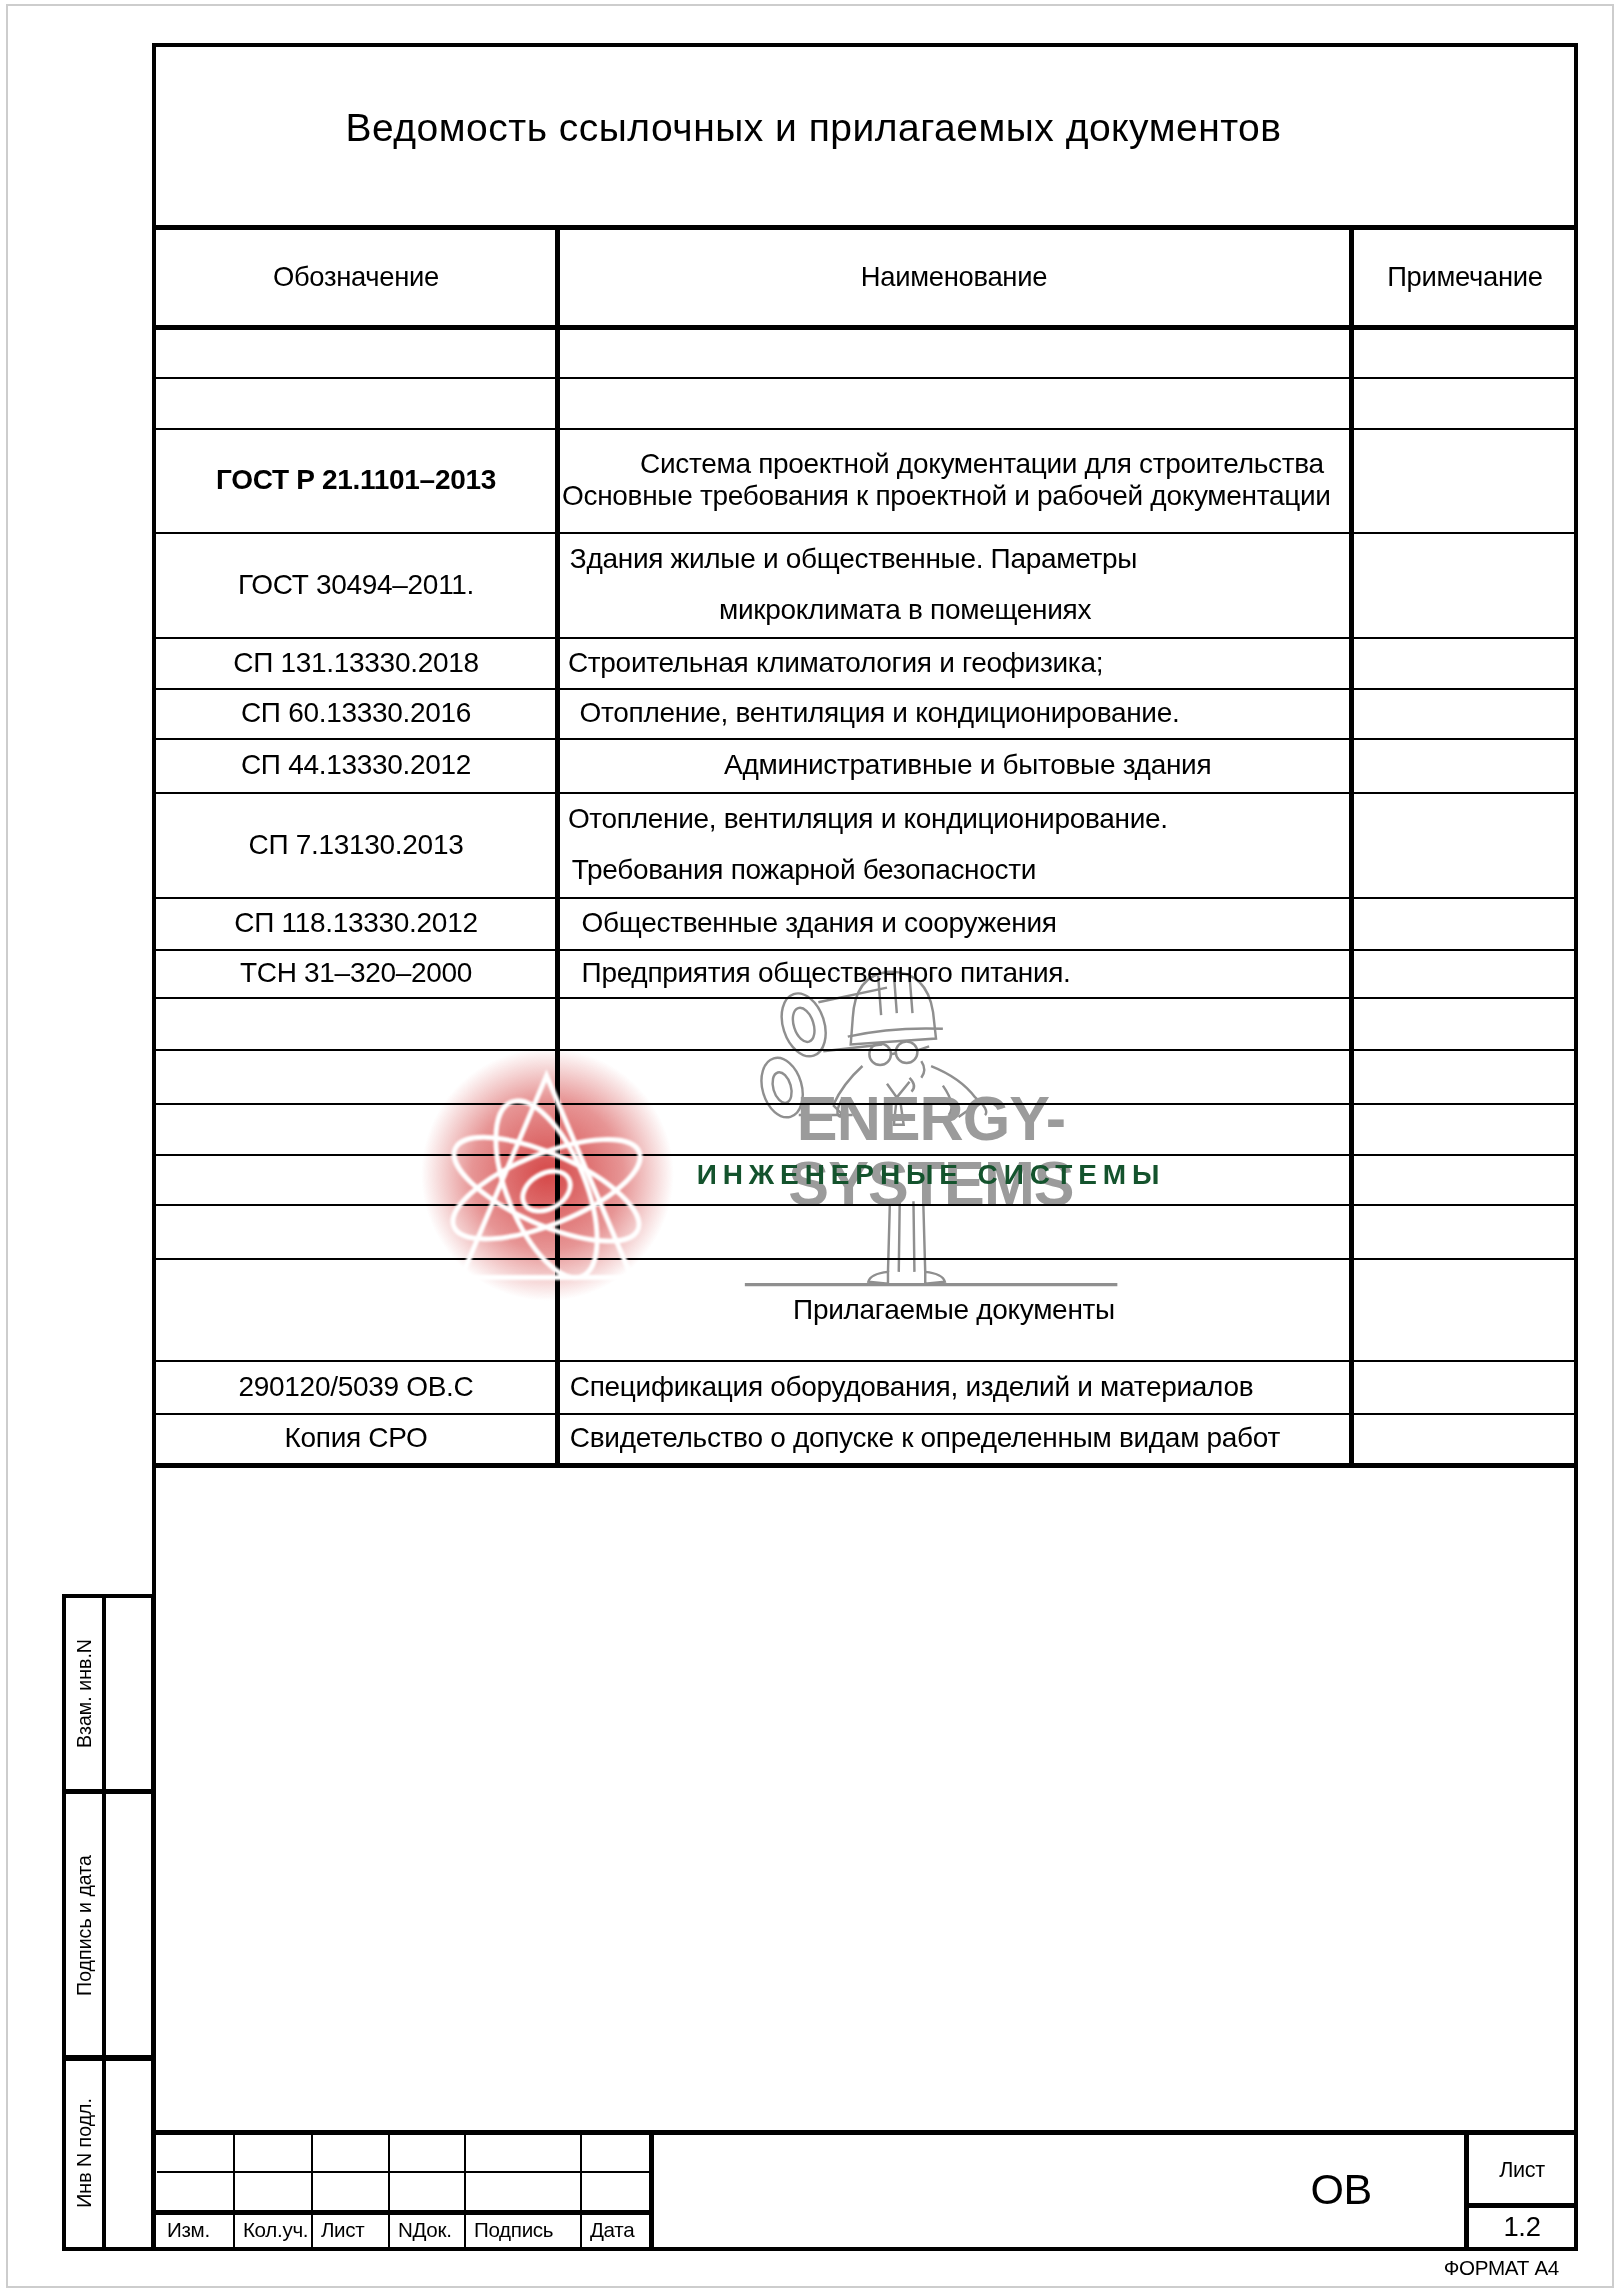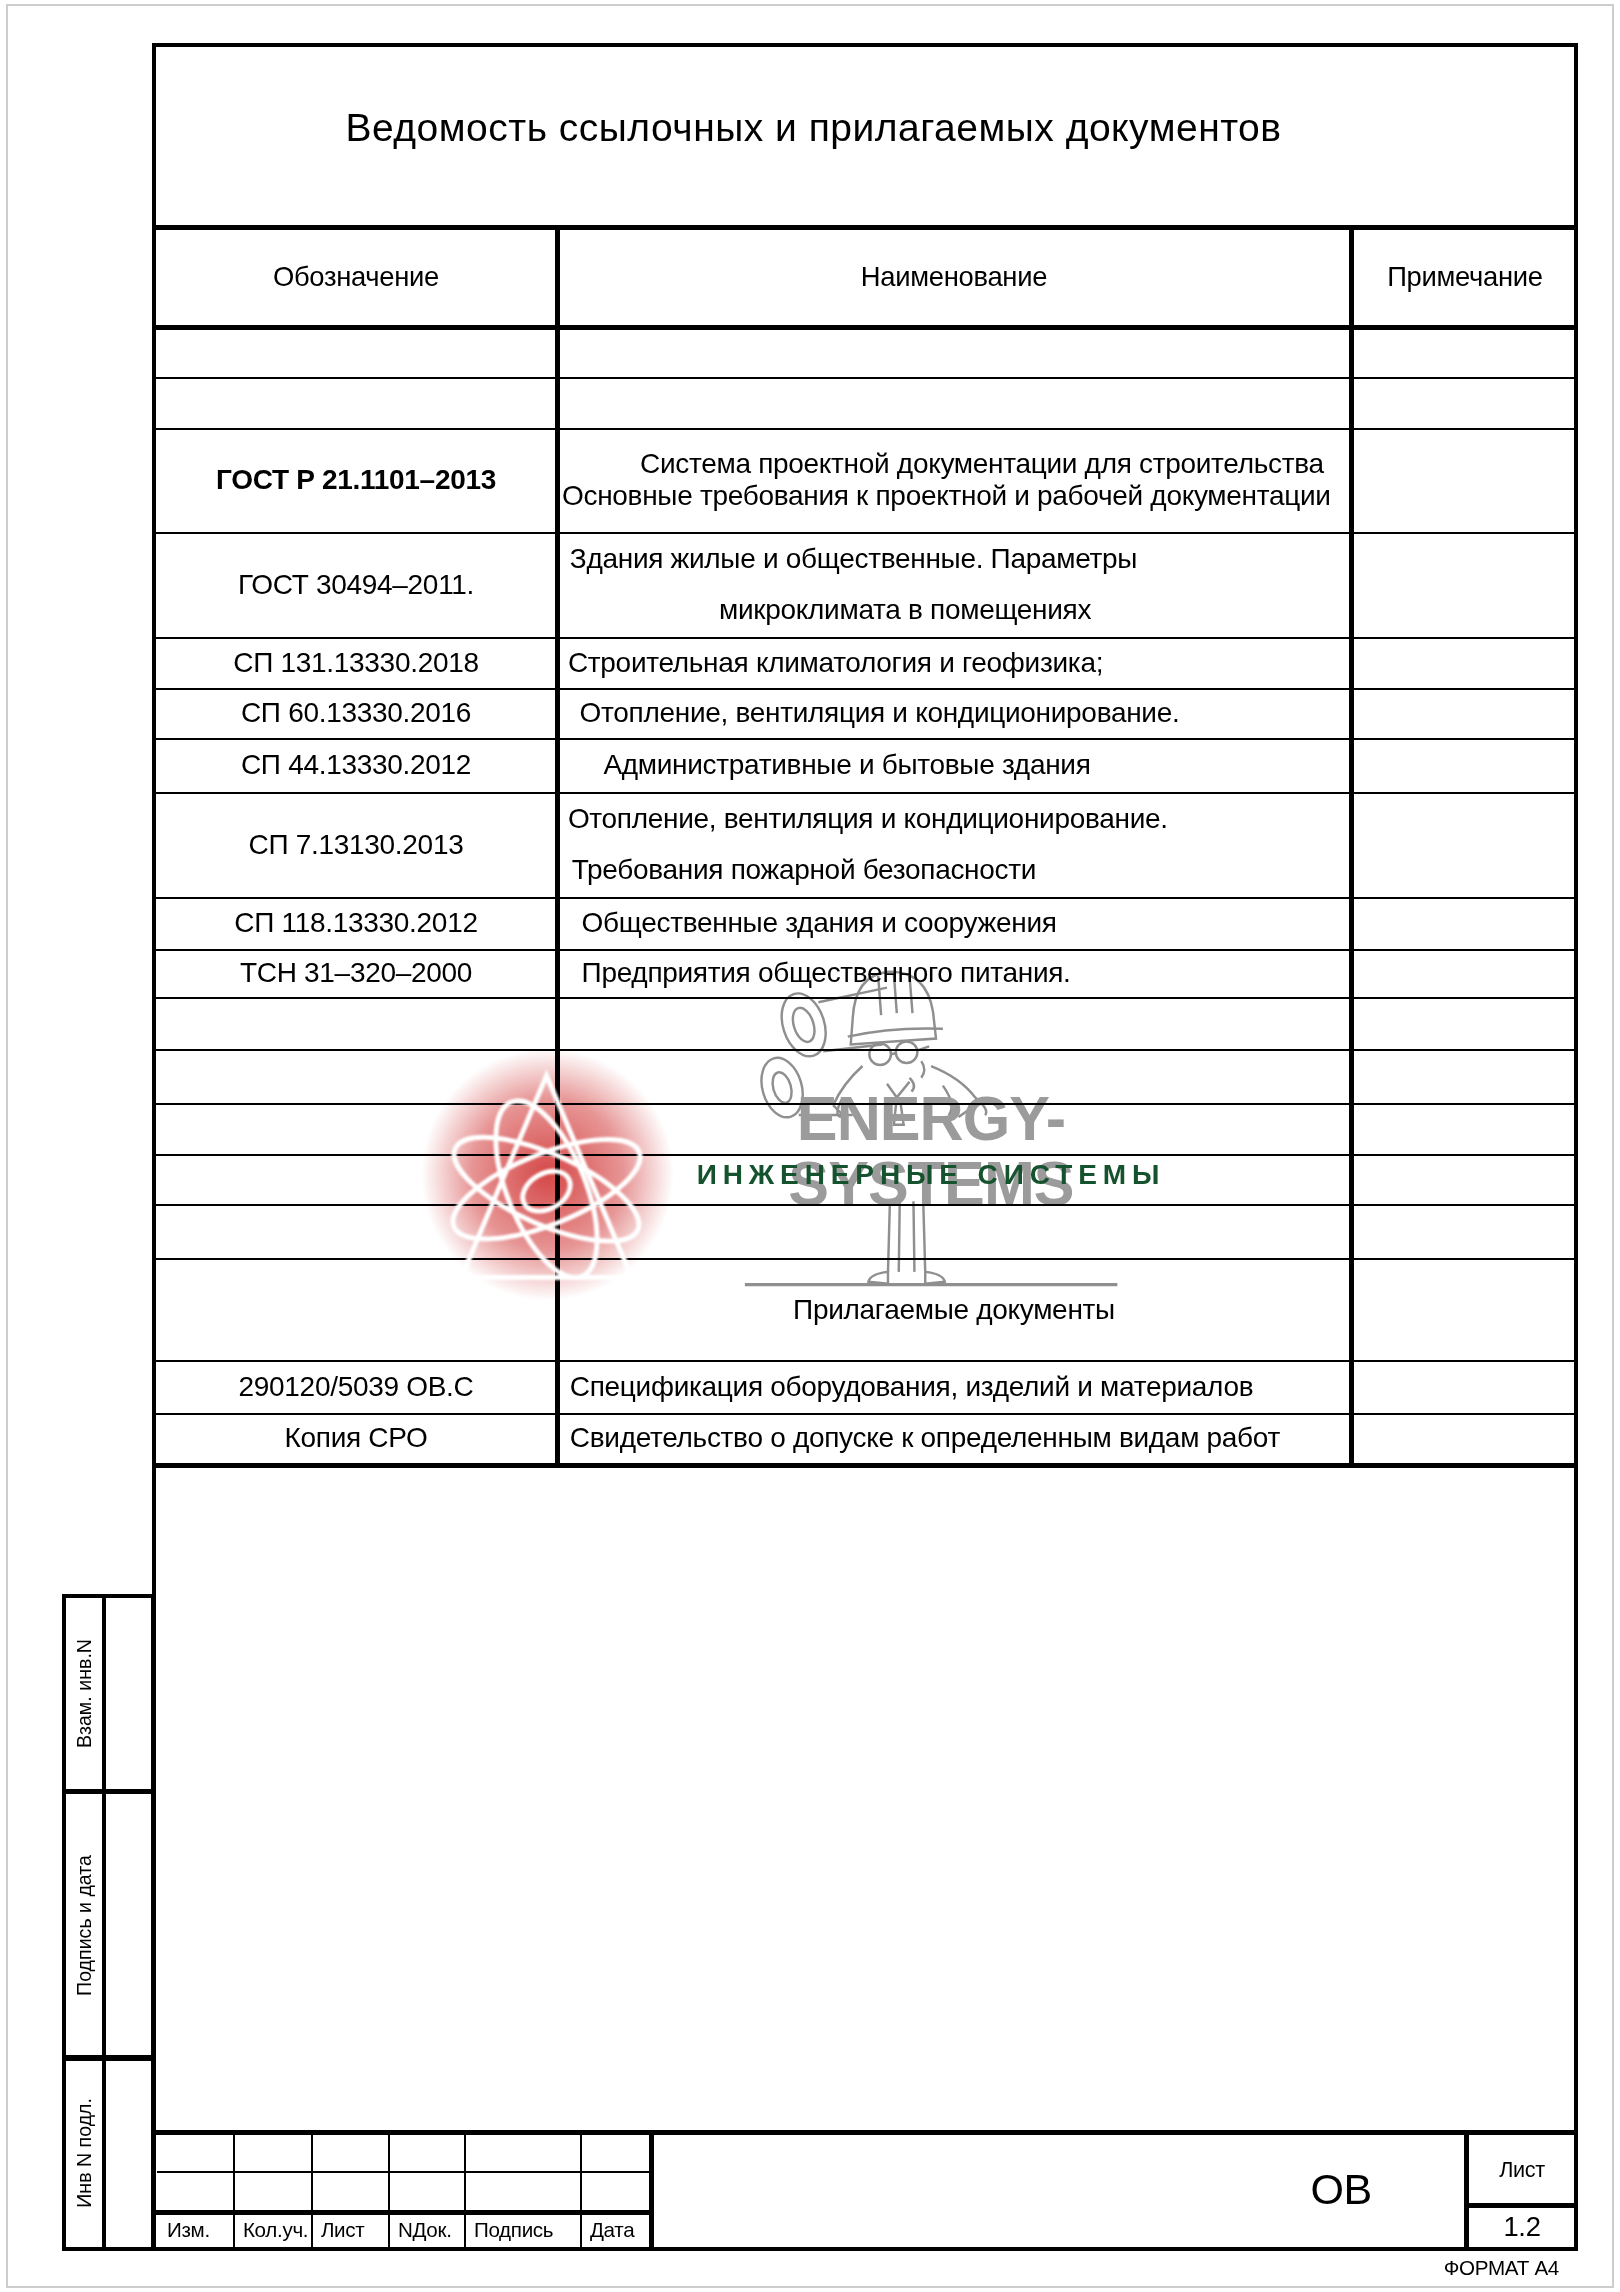--- a/index.html
+++ b/index.html
@@ -128,21 +128,21 @@
   <div class="txt cell-n" style="left:562px;top:534px;width:784px;height:101px;justify-content:space-around;">
     <span style="padding-left:7.8px;">Здания жилые и общественные. Параметры</span>
     <span style="padding-left:157px;">микроклимата в помещениях</span>
   </div>
   <div class="txt cell-n" style="left:562px;top:639px;width:784px;height:47px;">
     <span style="padding-left:5.9px;">Строительная климатология и геофизика;</span>
   </div>
   <div class="txt cell-n" style="left:562px;top:690px;width:784px;height:46px;">
     <span style="padding-left:17.6px;">Отопление, вентиляция и кондиционирование.</span>
   </div>
-  <div class="txt cell-n" style="left:576px;top:740px;width:784px;height:50px;">
+  <div class="txt cell-n" style="left:562px;top:740px;width:784px;height:50px;text-align:center;">
     <span style="padding-left:27.4px;">Административные и бытовые здания</span>
   </div>
   <div class="txt cell-n" style="left:562px;top:794px;width:784px;height:101px;justify-content:space-around;">
     <span style="padding-left:5.9px;">Отопление, вентиляция и кондиционирование.</span>
     <span style="padding-left:9.8px;">Требования пожарной безопасности</span>
   </div>
   <div class="txt cell-n" style="left:562px;top:899px;width:784px;height:48px;">
     <span style="padding-left:19.6px;">Общественные здания и сооружения</span>
   </div>
   <div class="txt cell-n" style="left:562px;top:951px;width:784px;height:44px;">

